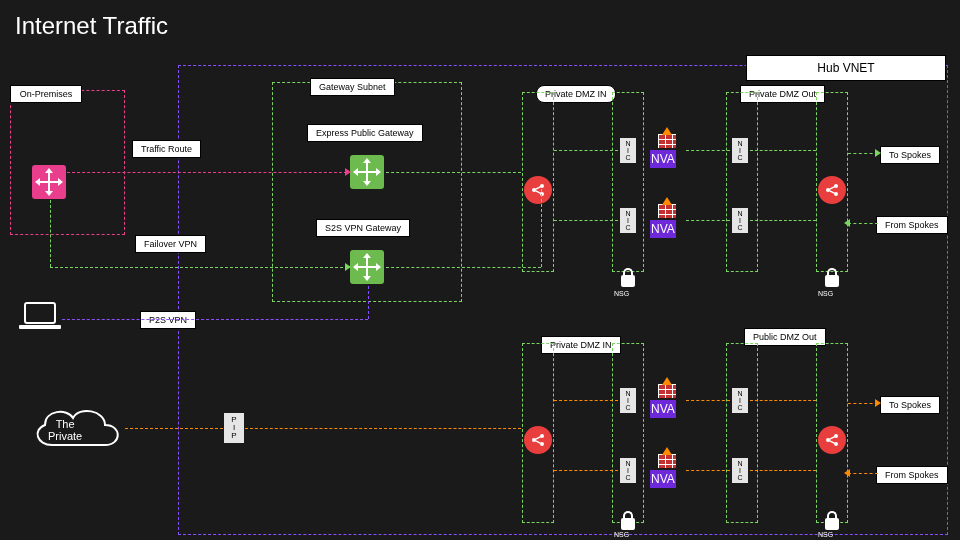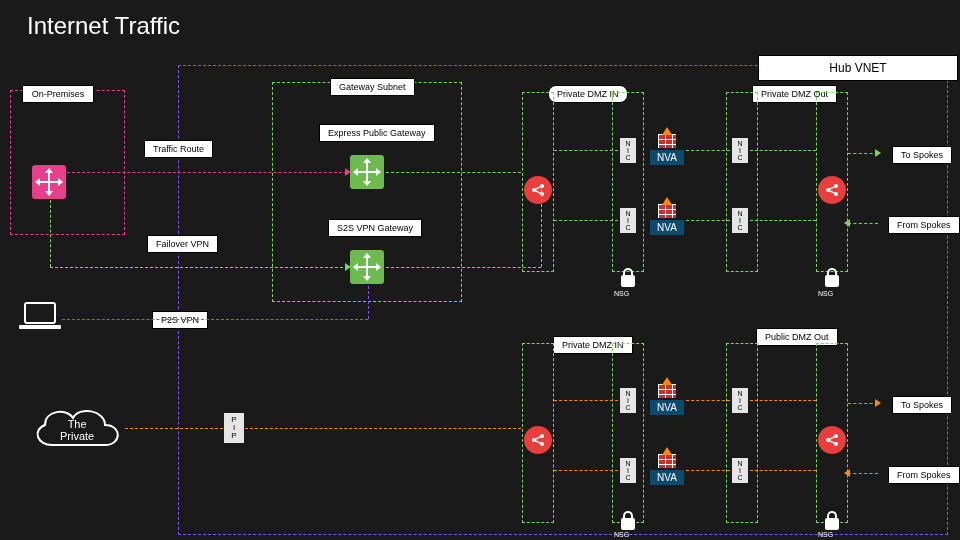--- a/index.html
+++ b/index.html
@@ -4,21 +4,21 @@
 <style>
   * { box-sizing: border-box; margin: 0; padding: 0; }
   body {
     width: 960px; height: 540px;
     background: #1a1a1a;
     font-family: Arial, Helvetica, sans-serif;
     color: #fff;
     position: relative;
     overflow: hidden;
   }
-  .abs { position: absolute; margin-left: 12px; }
+  .abs { position: absolute; }
   .title { font-size: 24px; color: #fff; }
   .box-label {
     background: #fff;
     color: #000;
     border: 1px solid #000;
     font-size: 9px;
     padding: 3px 8px;
     text-align: center;
     white-space: nowrap;
   }
@@ -45,24 +45,24 @@
     border-color: #7bd561;
   }
   
   .dmz-box {
     position: absolute;
     border: 1.5px dashed #7bd561;
     width: 32px;
   }
   .nva-label {
     position: absolute;
-    width: 34px;
-    background: #0c4a6e;
+    width: 26px;
+    background: #6d28d9;
     color: #fff;
-    font-size: 10px;
+    font-size: 12px;
     text-align: center;
     padding: 2px 0;
   }
   .nic-label {
     position: absolute;
     width: 16px;
     background: #e6e6e6;
     color: #000;
     font-size: 7px;
     line-height: 1;
@@ -178,21 +178,21 @@
 <div class="gw-sq" style="left:32px; top:165px; background:#e83e8c;">
   <div class="cross-arrows">
       <div class="ah ah-u"></div>
       <div class="ah ah-d"></div>
       <div class="ah ah-l"></div>
       <div class="ah ah-r"></div>
     </div>
 </div>
 
 <div class="dashed-box gw-box"></div>
-<div class="abs box-label" style="left:318px; top:78px;">Gateway Subnet</div>
+<div class="abs box-label" style="left:310px; top:78px;">Gateway Subnet</div>
 
 <div class="abs box-label" style="left:307px; top:124px;">Express Public Gateway</div>
 <div class="gw-sq" style="left:350px; top:155px;">
   <div class="cross-arrows">
       <div class="ah ah-u"></div>
       <div class="ah ah-d"></div>
       <div class="ah ah-l"></div>
       <div class="ah ah-r"></div>
     </div>
 </div>

